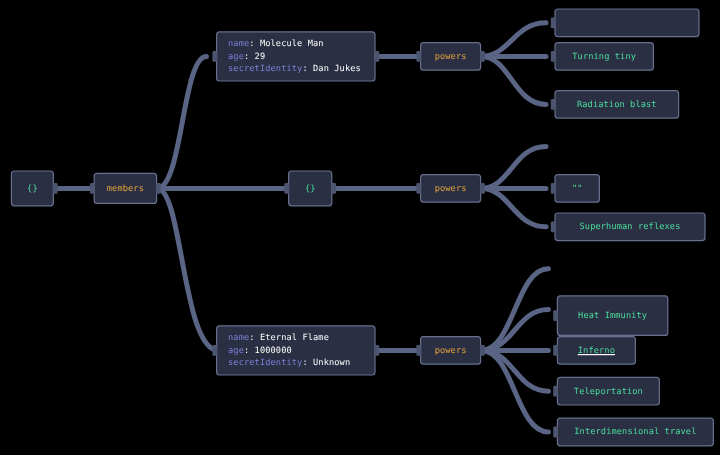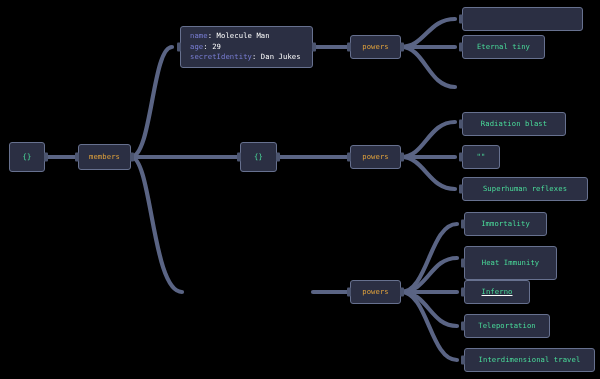--- a/index.html
+++ b/index.html
@@ -120,20 +120,27 @@
     <span class="nub left"></span>
     <span class="nub right"></span>
   </div>
 
   <div class="node leaf" style="left:240px; top:142px; width:37px; height:30px;">
     <span class="txt-green">{}</span>
     <span class="nub left"></span>
     <span class="nub right"></span>
   </div>
 
+  <div class="node" style="left:180px; top:271px; width:133px; height:42px;">
+    <span class="row"><span class="txt-key">name</span><span class="txt-val">: </span><span class="txt-val">Eternal Flame</span></span>
+    <span class="row"><span class="txt-key">age</span><span class="txt-val">: </span><span class="txt-val">1000000</span></span>
+    <span class="row"><span class="txt-key">secretIdentity</span><span class="txt-val">: </span><span class="txt-val">Unknown</span></span>
+    <span class="nub left"></span>
+    <span class="nub right"></span>
+  </div>
 
   <div class="node leaf" style="left:350px; top:35px; width:51px; height:24px;">
     <span class="txt-orange">powers</span>
     <span class="nub left"></span>
     <span class="nub right"></span>
   </div>
 
   <div class="node leaf" style="left:350px; top:145px; width:51px; height:24px;">
     <span class="txt-orange">powers</span>
     <span class="nub left"></span>
@@ -143,41 +150,37 @@
   <div class="node leaf" style="left:350px; top:280px; width:51px; height:24px;">
     <span class="txt-orange">powers</span>
     <span class="nub left"></span>
     <span class="nub right"></span>
   </div>
 
   <div class="node leaf" style="left:462px; top:7px; width:121px; height:24px;">
     <span class="nub left"></span>
   </div>
   <div class="node leaf" style="left:462px; top:35px; width:83px; height:24px;">
-    <span class="txt-green">Eternal tiny</span>
+    <span class="txt-green">Turning tiny</span>
     <span class="nub left"></span>
   </div>
-  <div class="node leaf" style="left:462px; top:75px; width:104px; height:24px;margin-top:37px;">
+  <div class="node leaf" style="left:462px; top:75px; width:104px; height:24px;">
     <span class="txt-green">Radiation blast</span>
     <span class="nub left"></span>
   </div>
 
   <div class="node leaf" style="left:462px; top:145px; width:38px; height:24px;">
     <span class="txt-green">""</span>
     <span class="nub left"></span>
   </div>
   <div class="node leaf" style="left:462px; top:177px; width:126px; height:24px;text-align:right;">
     <span class="txt-green">Superhuman reflexes</span>
     <span class="nub left"></span>
   </div>
 
-  <div class="node leaf" style="left:464px; top:212px; width:83px; height:24px;">
-    <span class="txt-green">Immortality</span>
-    <span class="nub left"></span>
-  </div>
   <div class="node leaf" style="left:464px; top:246px; width:93px; height:34px;">
     <span class="txt-green">Heat Immunity</span>
     <span class="nub left"></span>
   </div>
   <div class="node leaf" style="left:464px; top:280px; width:66px; height:24px;text-decoration:underline;">
     <span class="txt-green">Inferno</span>
     <span class="nub left"></span>
   </div>
   <div class="node leaf" style="left:464px; top:314px; width:86px; height:24px;">
     <span class="txt-green">Teleportation</span>

